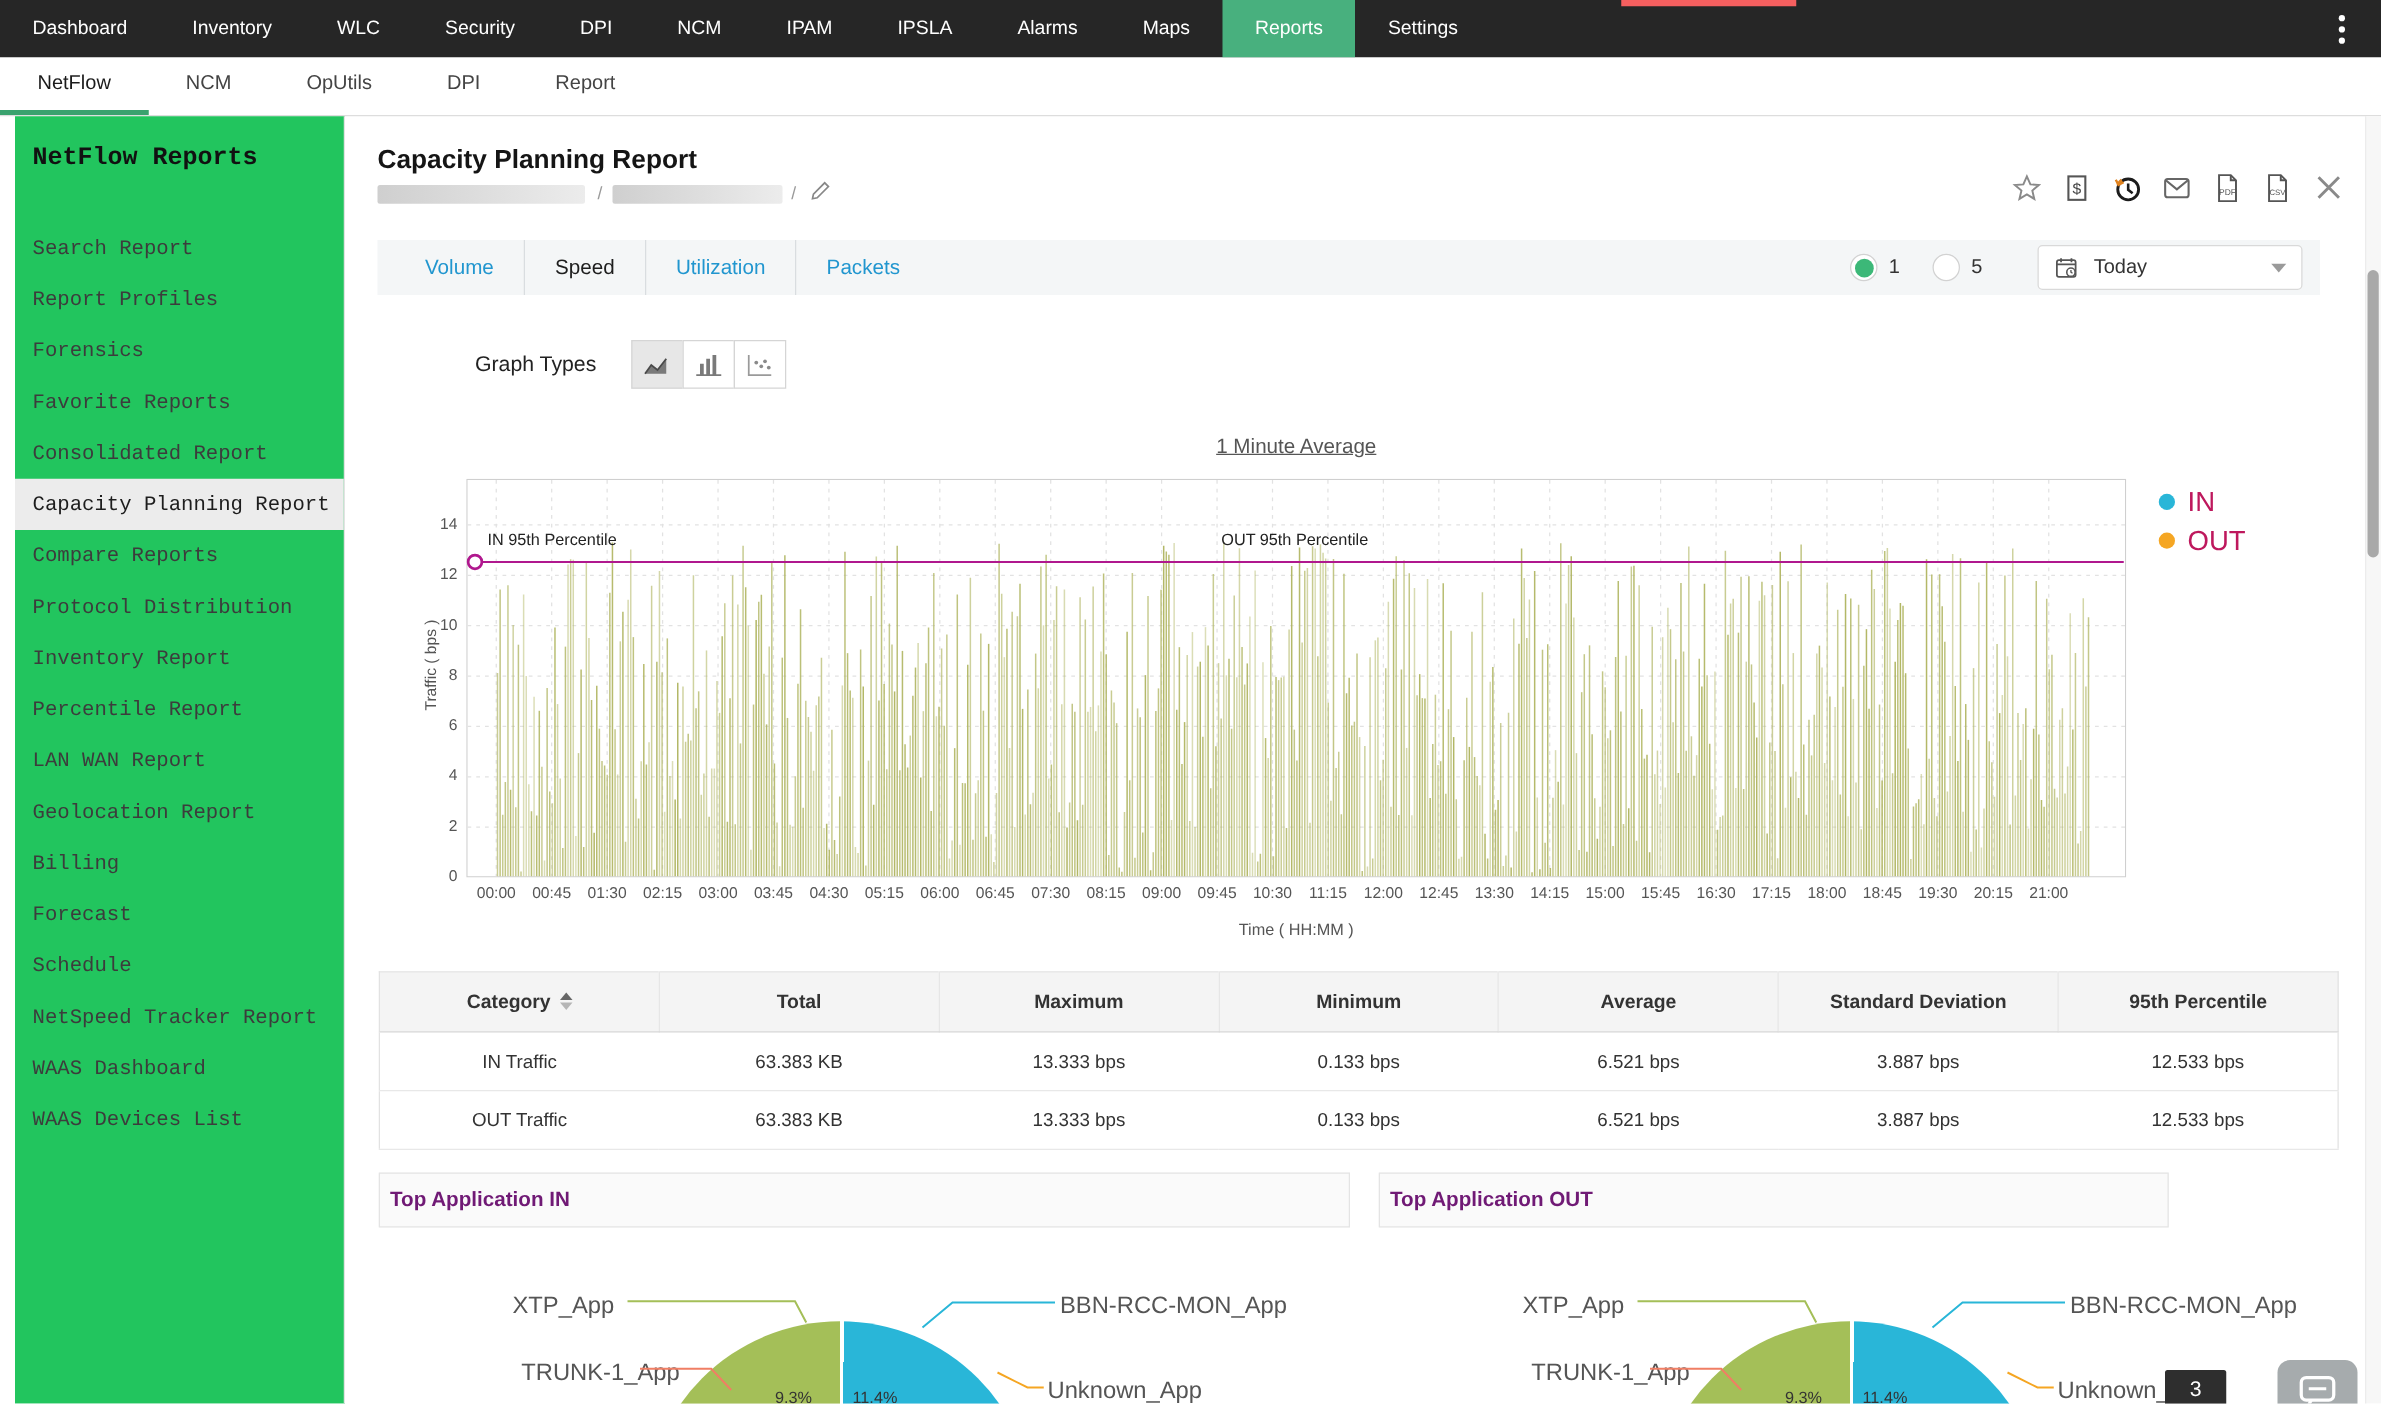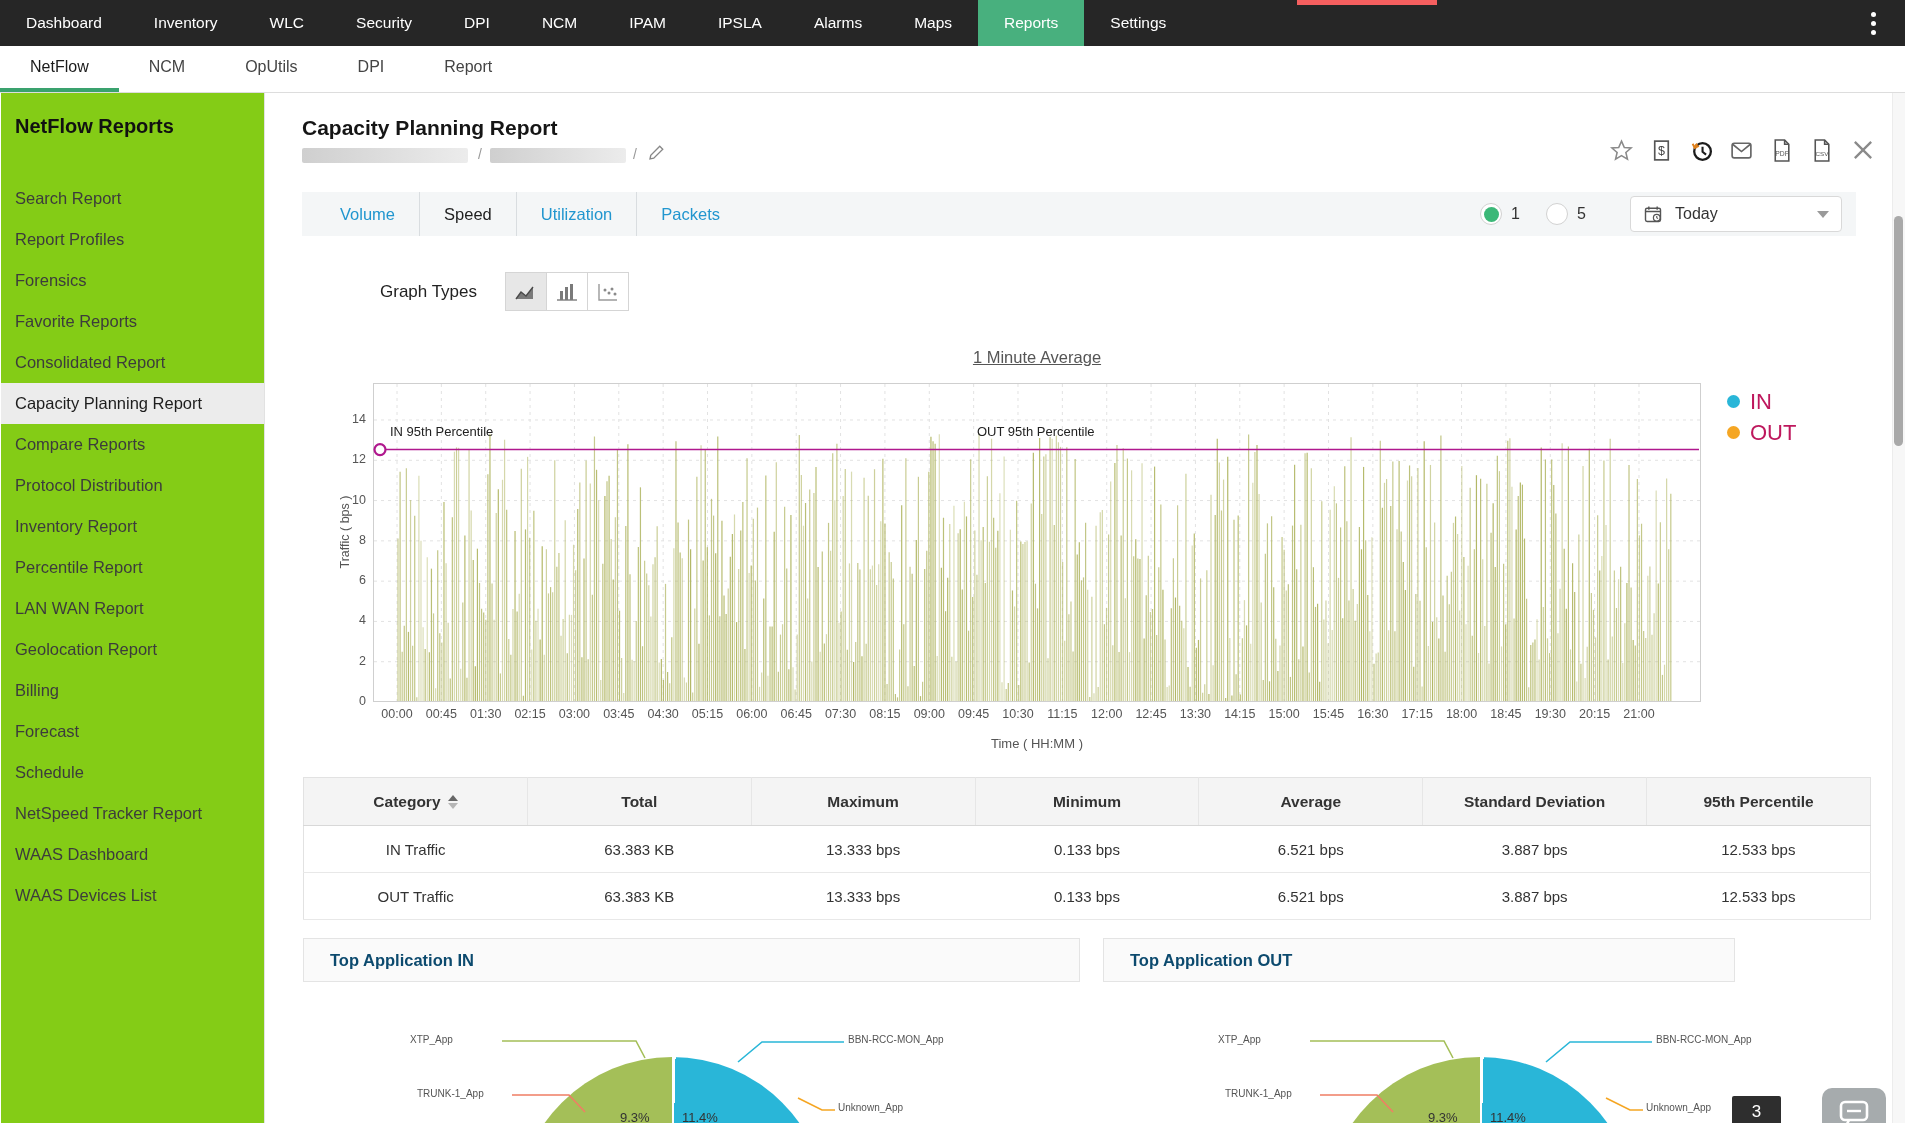--- a/index.html
+++ b/index.html
@@ -14,21 +14,21 @@
   #overflow-menu{position:absolute;right:22px;top:8px;width:20px;height:30px;display:flex;flex-direction:column;
                  justify-content:center;align-items:center;gap:4px;cursor:pointer;}
   #overflow-menu i{width:5px;height:5px;border-radius:50%;background:#fff;}
   
   #subnav{position:absolute;left:0;top:46px;width:1905px;height:46px;background:#fff;
           border-bottom:1px solid #ddd;display:flex;}
   .subnav-item{font-size:16px;color:#444;display:flex;align-items:center;padding:0 30px;cursor:pointer;
                border-bottom:4px solid transparent;box-sizing:border-box;}
   .subnav-item.active{color:#1b1b1b;border-bottom-color:#3aa26e;}
   
-  #sidebar{position:absolute;left:1px;top:93px;width:263px;height:1030px;background:#84cc16;border-right:1px solid #e2e2e2;}
+  #sidebar{position:absolute;left:12px;top:93px;width:263px;height:1030px;background:#22c55e;border-right:1px solid #e2e2e2;font-family:Liberation Mono, monospace;}
   #sidebar-title{position:absolute;left:14px;top:22px;font-size:20px;font-weight:bold;color:#111;}
   .side-item{position:absolute;left:0;width:263px;height:41px;line-height:41px;padding-left:14px;
              box-sizing:border-box;font-size:16.5px;color:#3c3c3c;cursor:pointer;white-space:nowrap;}
   .side-item.active{background:#ececec;color:#1d1d1d;}
   
   #page-title{position:absolute;left:302px;top:116px;font-size:21px;font-weight:bold;color:#151515;}
   .redact{position:absolute;top:148px;height:15px;background:linear-gradient(90deg,#cfcfcf,#ececec);border-radius:2px;}
   .crumb-sep{position:absolute;top:146px;font-size:14px;color:#999;}
   #edit-pencil{position:absolute;left:647px;top:144px;width:18px;height:18px;cursor:pointer;}
   #toolbar{position:absolute;right:28px;top:136px;display:flex;align-items:center;gap:15px;}
@@ -79,24 +79,24 @@
   #summary th:last-child{border-right:none;}
   #summary td{height:44px;text-align:center;font-size:15px;color:#333;background:#fff;
               border-bottom:1px solid #e8e8e8;}
   .sort-arrows{display:inline-block;vertical-align:middle;margin-left:7px;}
   .sort-arrows i{display:block;width:0;height:0;border-left:5px solid transparent;border-right:5px solid transparent;}
   .sort-arrows .up{border-bottom:6px solid #666;margin-bottom:2px;}
   .sort-arrows .down{border-top:6px solid #b5b5b5;}
   
   .panel-hd{position:absolute;top:938px;height:44px;background:#fafafa;border:1px solid #e4e4e4;
             box-sizing:border-box;display:flex;align-items:center;}
-  .panel-hd span{font-size:16.5px;font-weight:bold;color:#0c4a6e;margin-left:26px;}
+  .panel-hd span{font-size:16.5px;font-weight:bold;color:#701a75;margin-left:8px;}
   
   .pie{position:absolute;width:312px;height:312px;border-radius:50%;}
-  .pie-lbl{position:absolute;font-size:10px;color:#555;white-space:nowrap;}
+  .pie-lbl{position:absolute;font-size:19px;color:#555;white-space:nowrap;}
   .pct-lbl{position:absolute;font-size:13px;color:#333;white-space:nowrap;}
   #callouts{position:absolute;left:0;top:0;width:1905px;height:1123px;pointer-events:none;}
   
   #chat-badge{position:absolute;left:1732px;top:1096px;width:49px;height:40px;background:#2e2e2e;color:#fff;
               font-size:17px;text-align:center;line-height:32px;border-radius:2px;}
   #chat-btn{position:absolute;left:1822px;top:1088px;width:64px;height:50px;background:#a6abad;border-radius:10px;
             display:flex;justify-content:center;padding-top:10px;box-sizing:border-box;cursor:pointer;}
   
   #scroll-track{position:absolute;left:1892px;top:93px;width:13px;height:1030px;background:#f7f7f7;
                 border-left:1px solid #ececec;}

